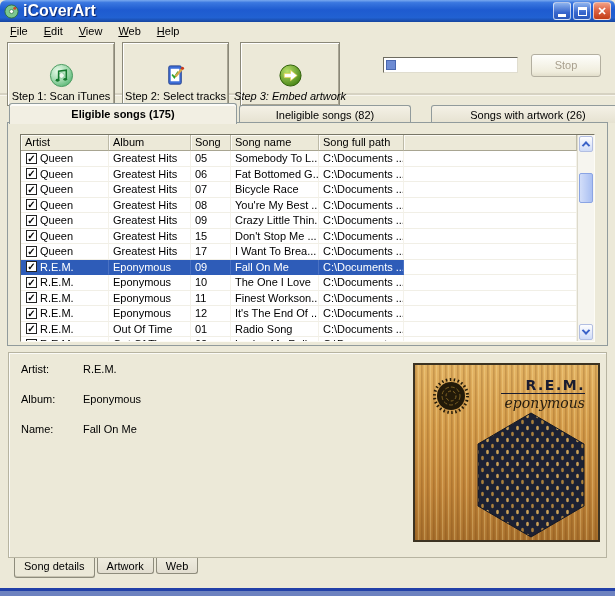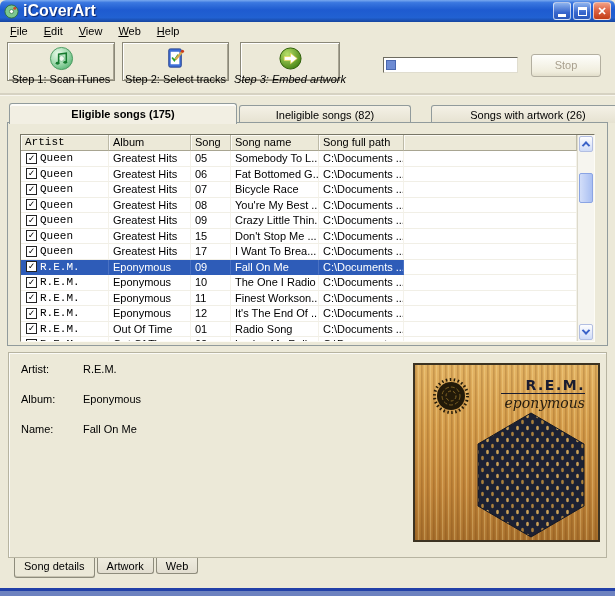--- a/index.html
+++ b/index.html
@@ -38,26 +38,26 @@
   .menu-item { padding:1px 8px; cursor:default; }
   .menu-item::first-letter { text-decoration: underline; }
 
   
   .toolbar {
     position:absolute; top:39px; left:0; width:615px; height:57px;
     border-bottom:1px solid #f8f6ee;
     box-shadow: inset 0 -2px 0 #d6d2c2;
   }
   .stepbtn {
-    position:absolute; top:3px; height:39px;
+    position:absolute; top:3px; height:64px;
     background:#ece9d8;
     border:1px solid #77746600; outline:none;
     border:1px solid #8a8878;
     box-shadow: inset 1px 1px 0 #ffffff, inset -1px -1px 0 #a8a493;
-    display:flex; flex-direction:column; align-items:center; justify-content:space-between;
+    display:flex; flex-direction:column; align-items:center; justify-content:flex-end;
     padding:3px 2px 3px; cursor:pointer;
   }
   #step1 { left:7px;  width:108px; }
   #step2 { left:122px; width:107px; }
   #step3 { left:240px; width:100px;font-style:italic; }
   .stepbtn svg { width:25px; height:25px; }
   .step-label { white-space:nowrap; }
 
   .progressbar {
     position:absolute; left:383px; top:18px; width:135px; height:16px;
@@ -101,21 +101,21 @@
     background:#fff; display:flex;
     border:1px solid; border-color:#787666 #fdfcf6 #fdfcf6 #787666;
   }
   .table-main { width:556px; display:flex; flex-direction:column; }
   .thead { display:flex; height:16px; background:#ece9d8; flex:0 0 auto; }
   .hcell {
     border-right:1px solid #bdbaa7; border-bottom:1px solid #a8a591;
     box-shadow: inset 1px 1px 0 #fbfaf4;
     padding-left:4px; line-height:15px; white-space:nowrap; overflow:hidden;
   }
-  .c-artist { width:88px;font-family:Liberation Mono, monospace; } .c-album { width:82px; } .c-track { width:40px; }
+  .c-artist { width:88px; } .c-album { width:82px; } .c-track { width:40px; }
   .c-song { width:88px; } .c-path { width:85px; } .c-filler { flex:1; }
   .rows { flex:1; overflow:hidden; }
   .trow { display:flex; height:15.5px; background:#fff; cursor:default; }
   .tcell {
     display:flex; align-items:center; gap:3px;
     padding-left:4px; border-bottom:1px solid #f1efe6; border-right:1px solid #f4f2ea;
     white-space:nowrap; overflow:hidden; line-height:14px;
   }
   .trow.sel .tcell:not(.c-filler) { background:#2e5cb8; color:#fff;
     border-bottom-color:#2e5cb8; border-right-color:#4a72c4; }
@@ -450,21 +450,21 @@
               <span class="cbx">✓</span>
               <span>R.E.M.</span>
             </div>
             <div class="tcell c-album">
               <span>Eponymous</span>
             </div>
             <div class="tcell c-track">
               <span>10</span>
             </div>
             <div class="tcell c-song">
-              <span>The One I Radio</span>
+              <span>The One I Love</span>
             </div>
             <div class="tcell c-path">
               <span>C:\Documents ...</span>
             </div>
             <div class="tcell c-filler">
               <span></span>
             </div>
           </div>
           <div class="trow">
             <div class="tcell c-artist">

